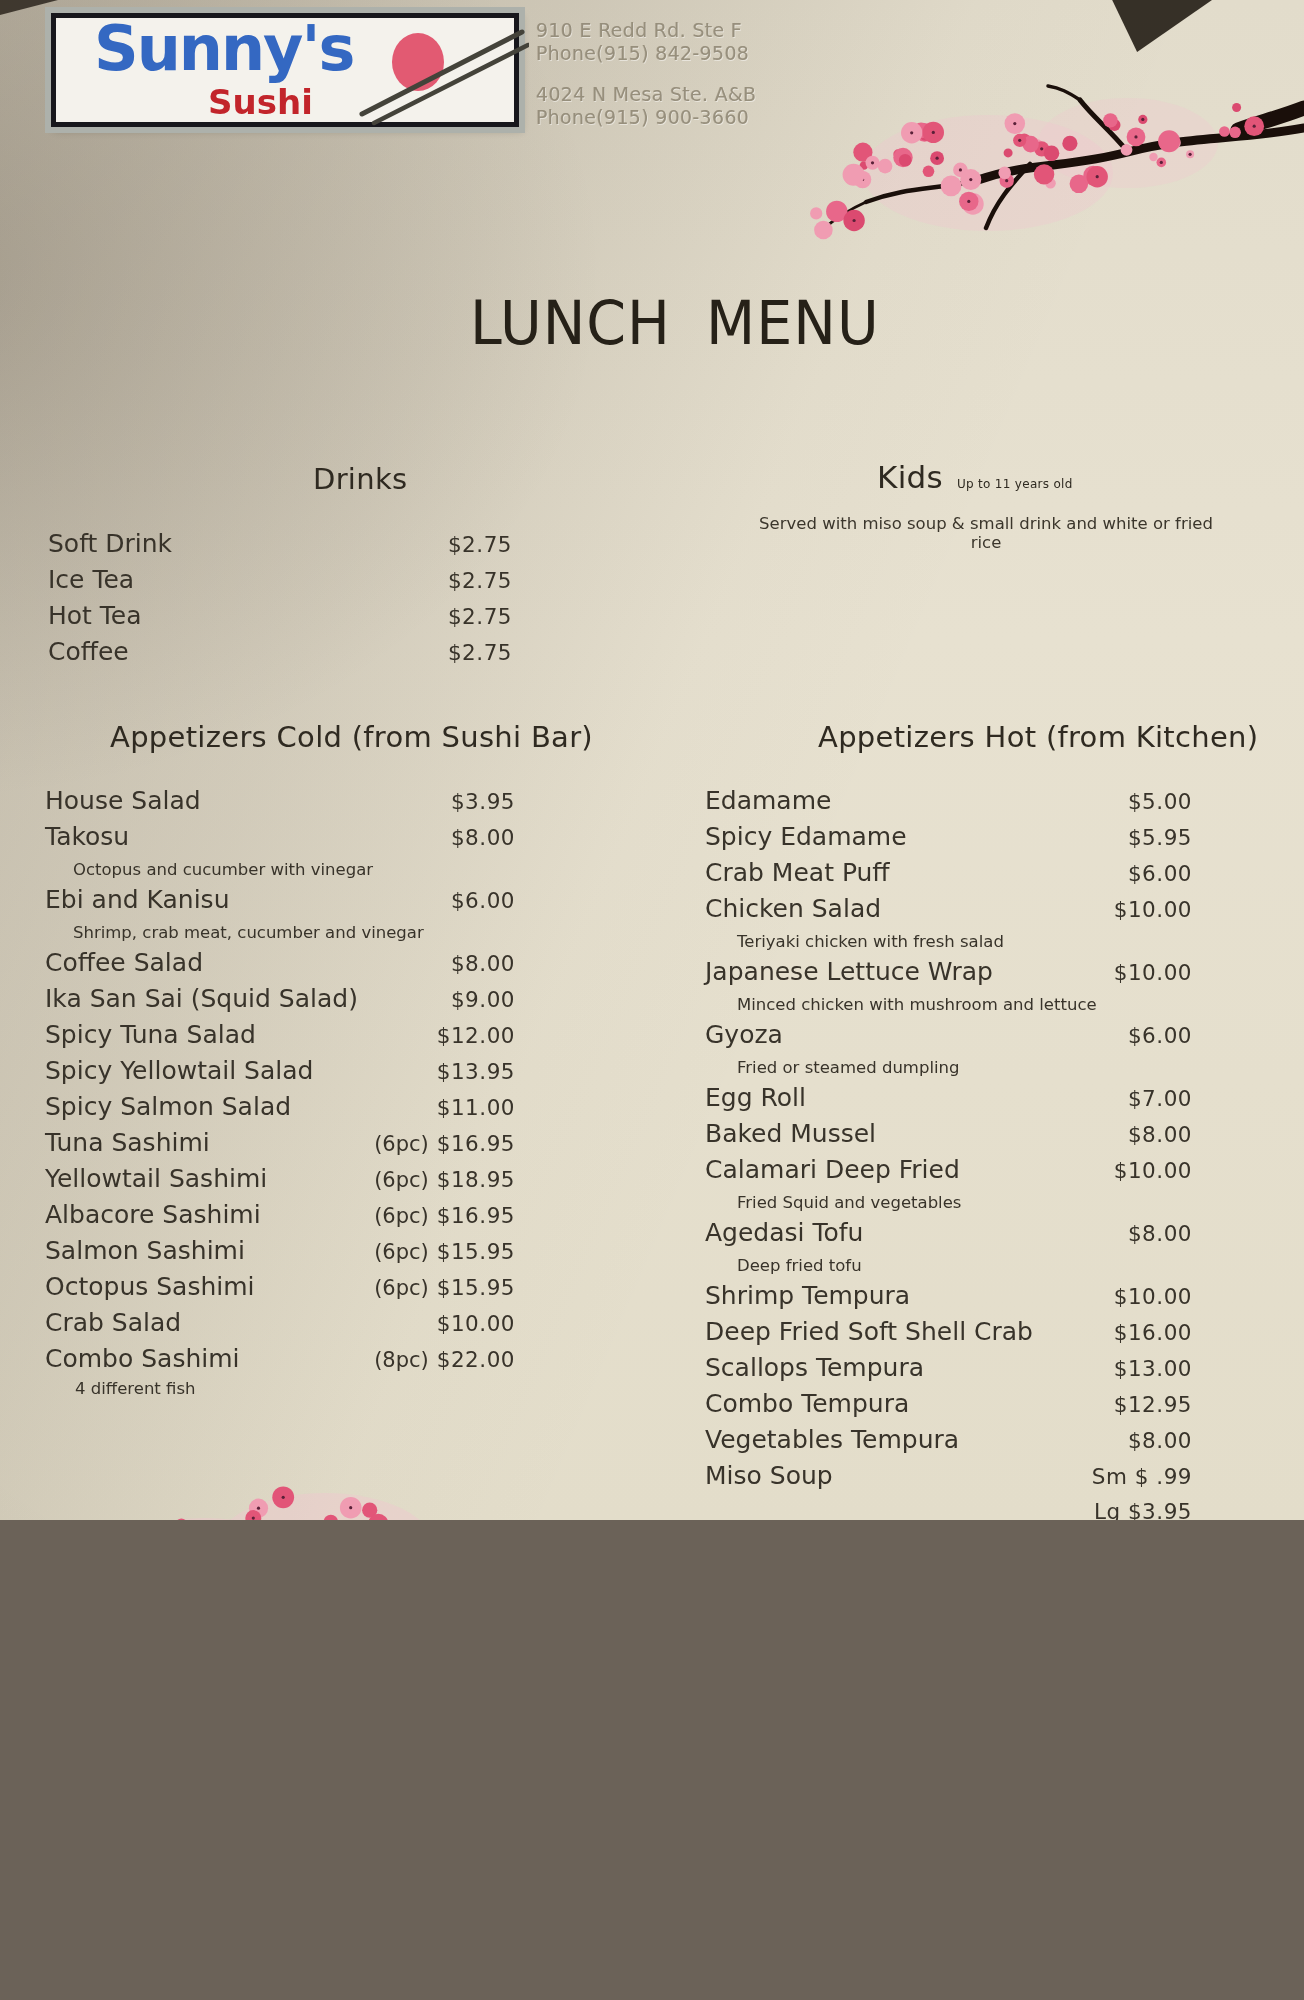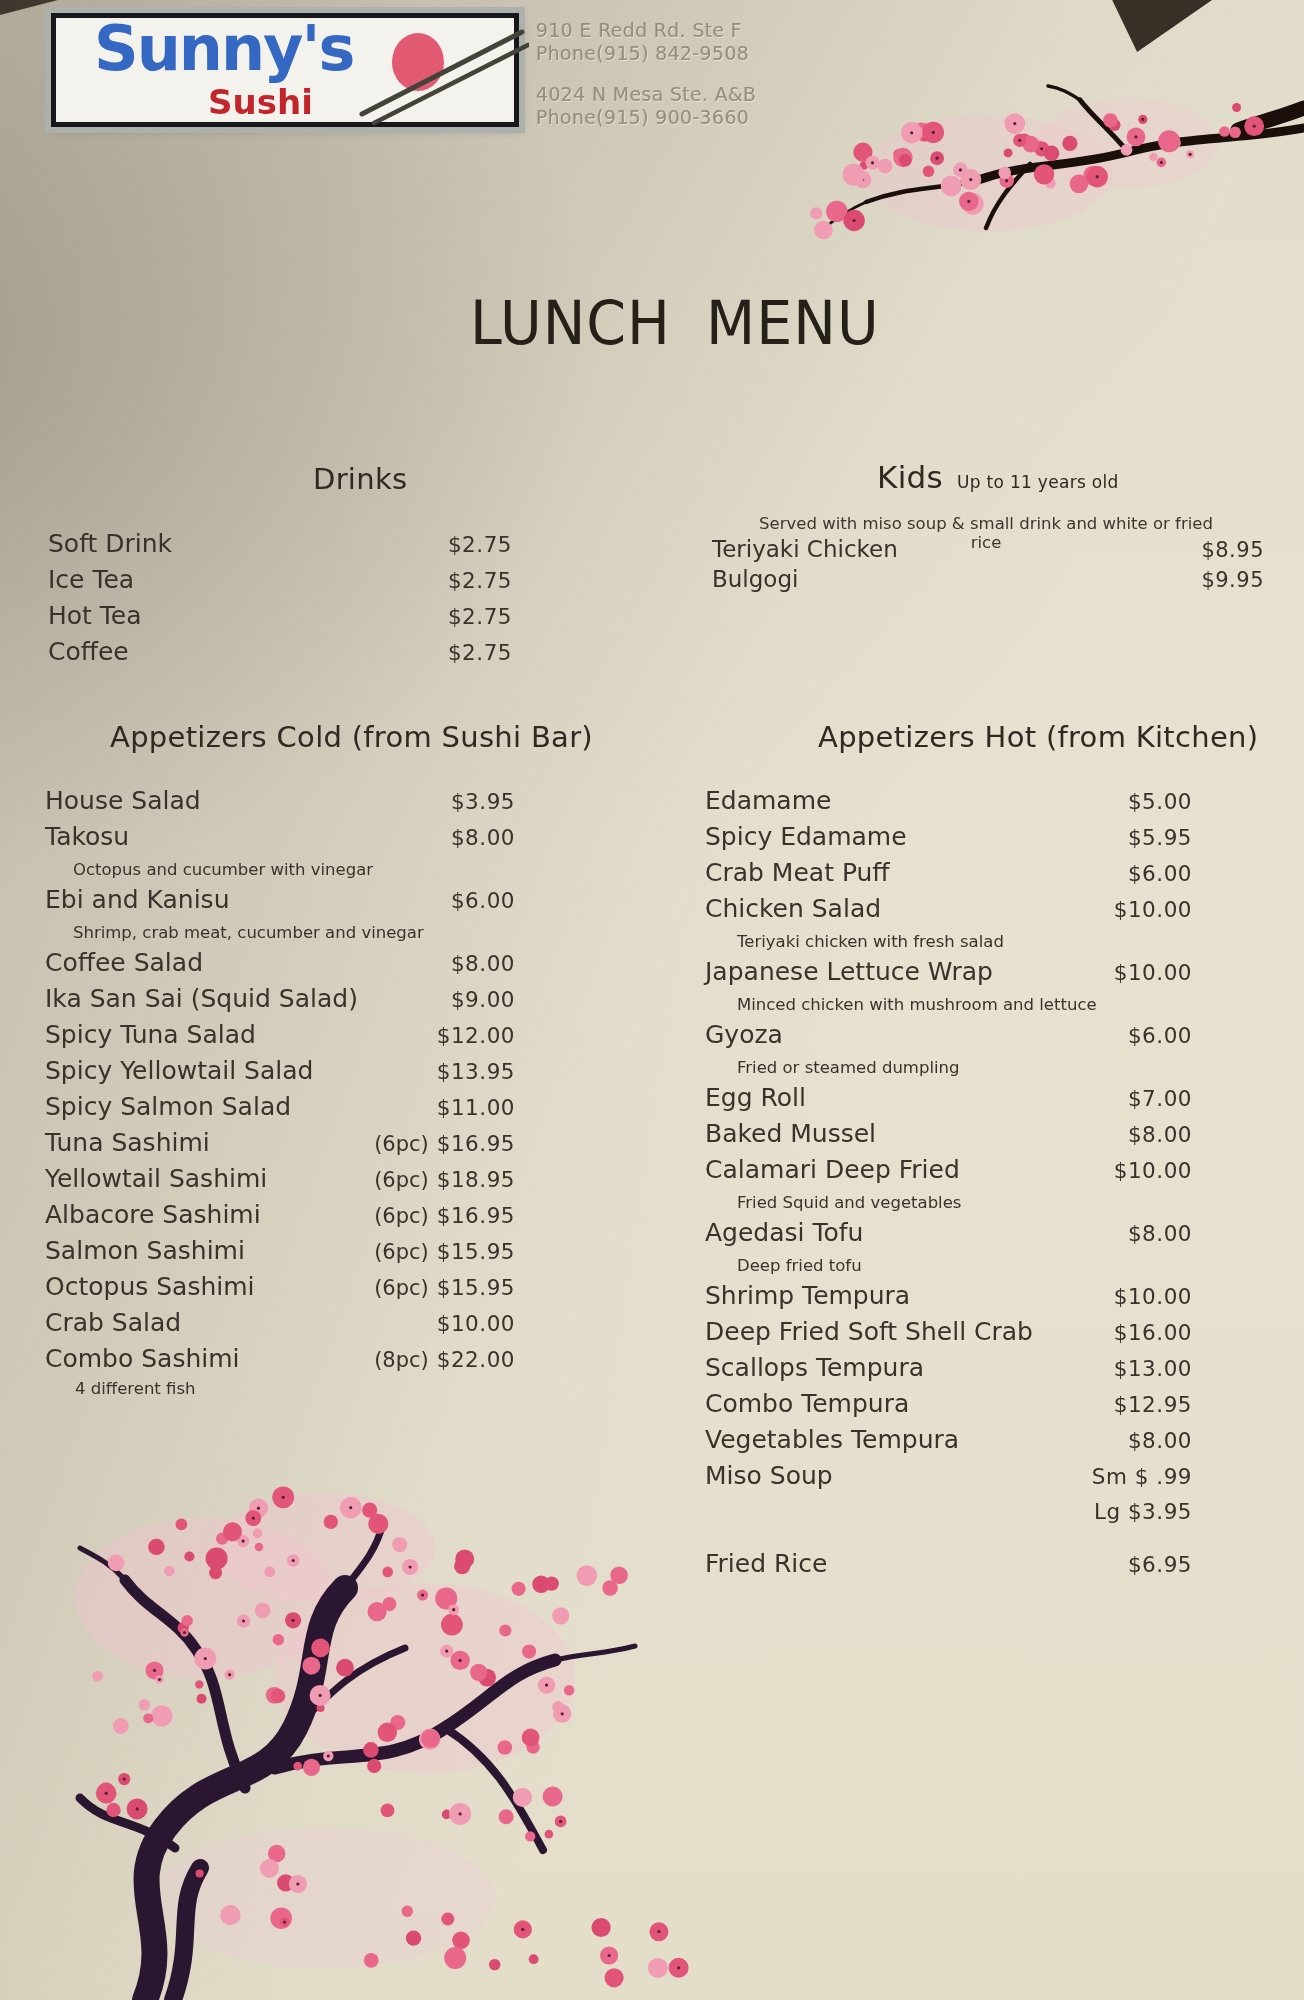--- a/index.html
+++ b/index.html
@@ -1,17 +1,17 @@
 <!DOCTYPE html>
 <html><head>
 <meta charset="utf-8">
 <style>
   html,body{margin:0;padding:0;background:#6b6258;}
   .page{
-    position:relative;width:1304px;height:2000px;overflow:hidden;
+    position:relative;width:1304px;height:1520px;overflow:hidden;
     font-family:"DejaVu Sans",sans-serif;color:#38332a;
     background:
       linear-gradient(113deg, rgba(70,58,44,.26), rgba(70,58,44,.13) 30%, rgba(70,58,44,.02) 50%, transparent 62%),
       radial-gradient(1100px 850px at -6% 18%, rgba(60,48,36,.20), transparent 62%),
       radial-gradient(170% 125% at 62% 45%, transparent 55%, rgba(52,44,30,.13) 100%),
       linear-gradient(180deg,#e2dccb 0%,#e7e1d0 42%,#e3ddca 100%);
   }
   .corner-tl{position:absolute;left:0;top:0;width:58px;height:15px;background:#2c251c;
     clip-path:polygon(0 0,100% 0,0 100%);opacity:.85;}
   .wedge-tr{position:absolute;left:1108px;top:0;width:104px;height:52px;background:#241d15;
@@ -33,21 +33,21 @@
 
   
   .menu-title{position:absolute;left:470px;top:288px;font-size:57px;color:#262118;
     letter-spacing:1px;word-spacing:16px;transform:scaleY(1.06);transform-origin:top left;}
 
   
   .sec-h{position:absolute;font-size:29px;color:#2f2a21;letter-spacing:.3px;white-space:nowrap;}
   .h-drinks{left:313px;top:462px;}
   .h-kids{left:877px;top:459px;display:flex;align-items:baseline;gap:14px;}
   .kids-big{font-size:31px;}
-  .kids-age{font-size:17px;}
+  .kids-age{font-size:12px;}
   .h-cold{left:110px;top:720px;}
   .h-hot{left:818px;top:720px;}
 
   .kids-note{position:absolute;left:752px;top:514px;width:468px;text-align:center;
     font-size:16.5px;color:#3b362c;}
 
   
   .menu-list{position:absolute;}
   .l-drinks{left:48px;top:527px;width:464px;}
   .l-kids{left:712px;top:536px;width:552px;}
@@ -226,36 +226,20 @@
           <span class="mi-right"><span class="mi-price">$2.75</span></span>
         </div>
       </div>
     </div>
 
   <div class="sec-h h-kids">
     <span class="kids-big">Kids</span>
     <span class="kids-age">Up to 11 years old</span>
   </div>
   <div class="kids-note">Served with miso soup &amp; small drink and white or fried rice</div>
-  <div class="menu-list l-kids">
-
-      <div class="mi">
-        <div class="mi-row">
-          <span class="mi-name">Teriyaki Chicken</span>
-          <span class="mi-right"><span class="mi-price">$8.95</span></span>
-        </div>
-      </div>
-
-      <div class="mi">
-        <div class="mi-row">
-          <span class="mi-name">Bulgogi</span>
-          <span class="mi-right"><span class="mi-price">$9.95</span></span>
-        </div>
-      </div>
-    </div>
 
   <div class="sec-h h-cold">Appetizers Cold (from Sushi Bar)</div>
   <div class="menu-list l-cold">
 
       <div class="mi">
         <div class="mi-row">
           <span class="mi-name">House Salad</span>
           <span class="mi-right"><span class="mi-price">$3.95</span></span>
         </div>
 

